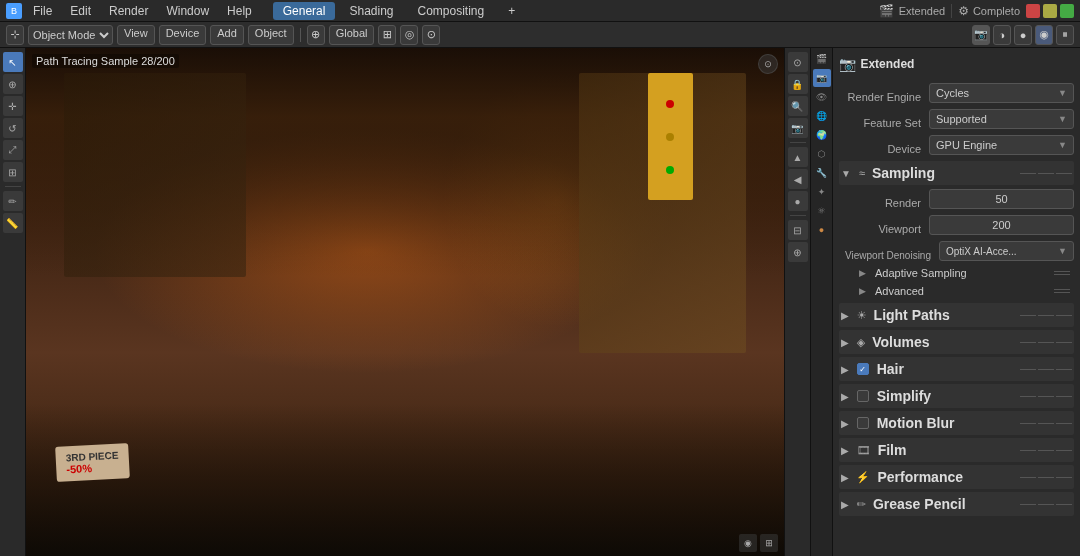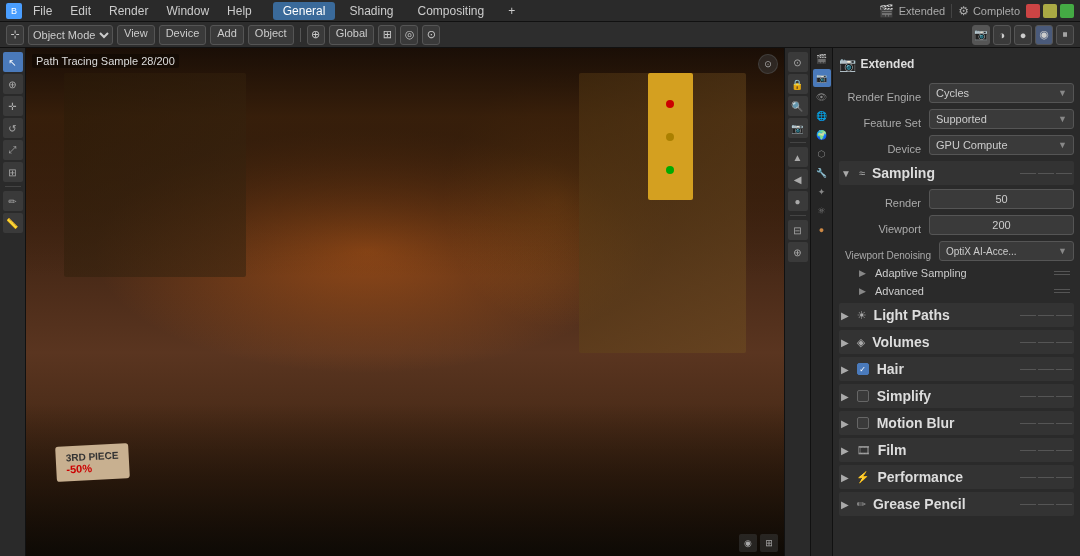--- a/index.html
+++ b/index.html
@@ -459,21 +459,21 @@
         <span class="prop-label">Feature Set</span>
         <div class="prop-dropdown">
           <span>Supported</span>
           <span style="font-size:9px; color:#888;">▼</span>
         </div>
       </div>
 
       <div class="prop-row">
         <span class="prop-label">Device</span>
         <div class="prop-dropdown">
-          <span>GPU Compute</span>
+          <span>GPU Engine</span>
           <span style="font-size:9px; color:#888;">▼</span>
         </div>
       </div>
 
       <div class="section-header">
         <span class="chevron">▼</span>
         <span style="font-size:11px; color:#aaa; margin-right:3px;">≈</span>
         <span class="section-title">Sampling</span>
         <div class="section-dots">
           <div class="drag-line"></div>

